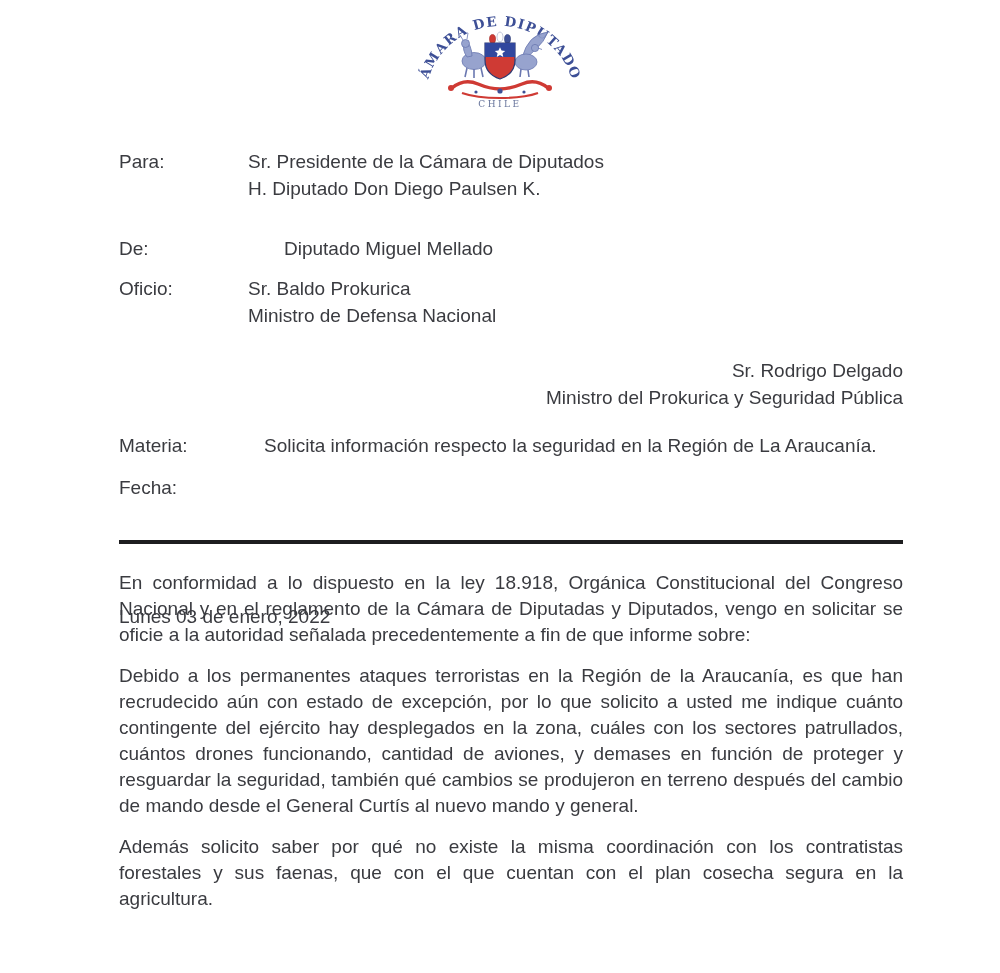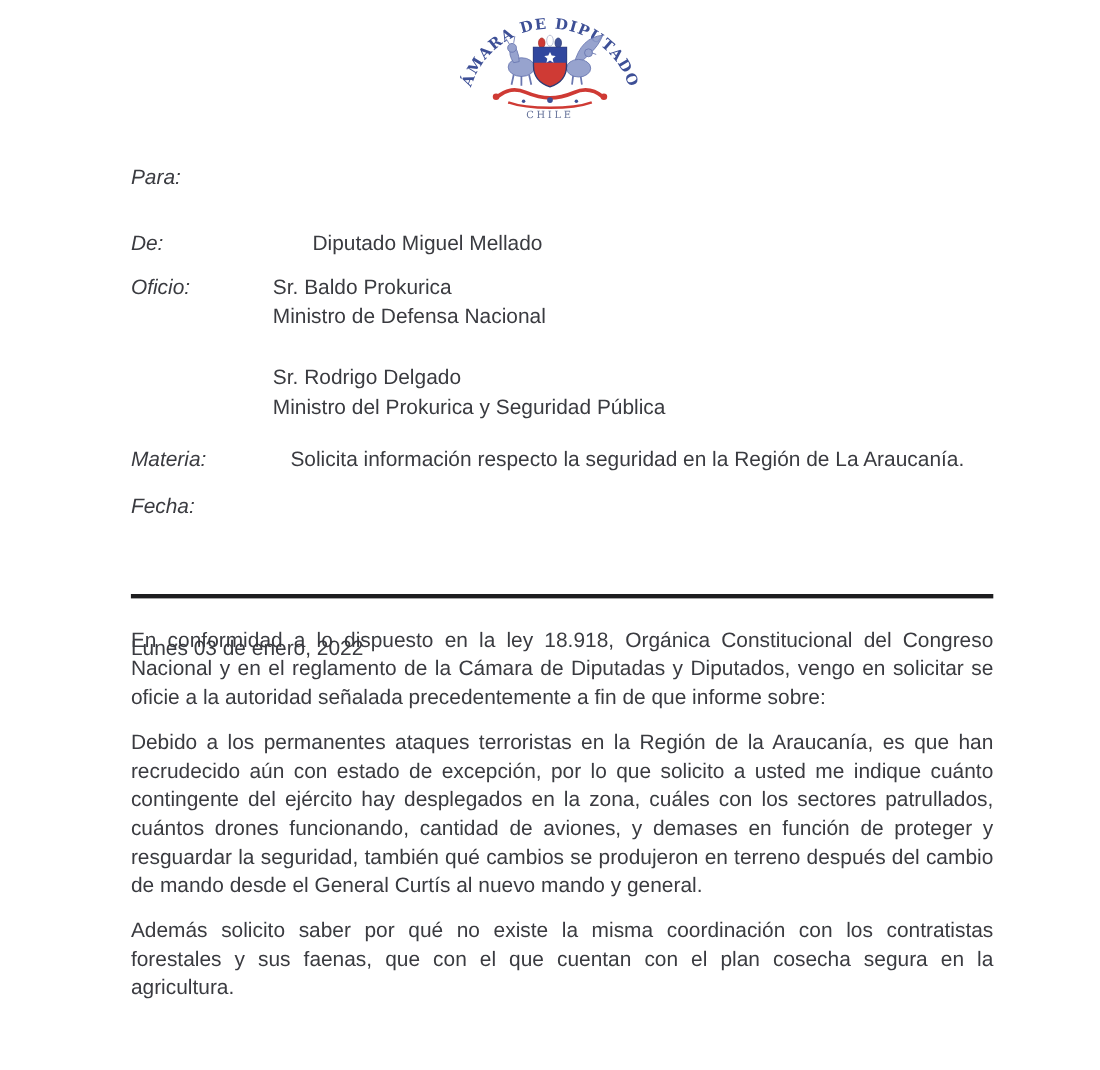--- a/index.html
+++ b/index.html
@@ -29,26 +29,26 @@
     font-size:9px; letter-spacing:2.5px;
     fill:#67749b;
   }
 
   
   .fields {
     position:absolute; top:148px; left:119px; width:784px;
     font-size:19px; line-height:27px;
   }
   .frow { display:flex; }
-  .flabel { width:129px; flex:0 0 129px;font-style:italic; }
+  .flabel { width:129px; flex:0 0 129px; }
   .fvalue { flex:1; }
   .fvalue.justify { text-align:justify; }
   .frow-de       { margin-top:33px;gap:36px; }
   .frow-oficio1  { margin-top:13px; }
-  .frow-oficio2  { margin-top:28px; }
+  .frow-oficio2  { margin-top:28px;text-align:right; }
   .frow-materia  { margin-top:21px;gap:16px; }
   .frow-fecha    { margin-top:15px;flex-direction:column; }
 
   
   .rule {
     position:absolute; top:540px; left:119px;
     width:784px; height:4px; background:#1d1d1f;
   }
 
   
@@ -115,20 +115,24 @@
       </g>
 
       <text class="chile-text" x="82" y="99" text-anchor="middle">CHILE</text>
     </svg>
   </div>
 
   <div class="fields">
 
     <div class="frow frow-para">
       <div class="flabel">Para:</div>
+      <div class="fvalue">
+        <div>Sr. Presidente de la Cámara de Diputados</div>
+        <div>H. Diputado Don Diego Paulsen K.</div>
+      </div>
     </div>
 
     <div class="frow frow-de">
       <div class="flabel">De:</div>
       <div class="fvalue">
         <div>Diputado Miguel Mellado</div>
       </div>
     </div>
 
     <div class="frow frow-oficio1">

